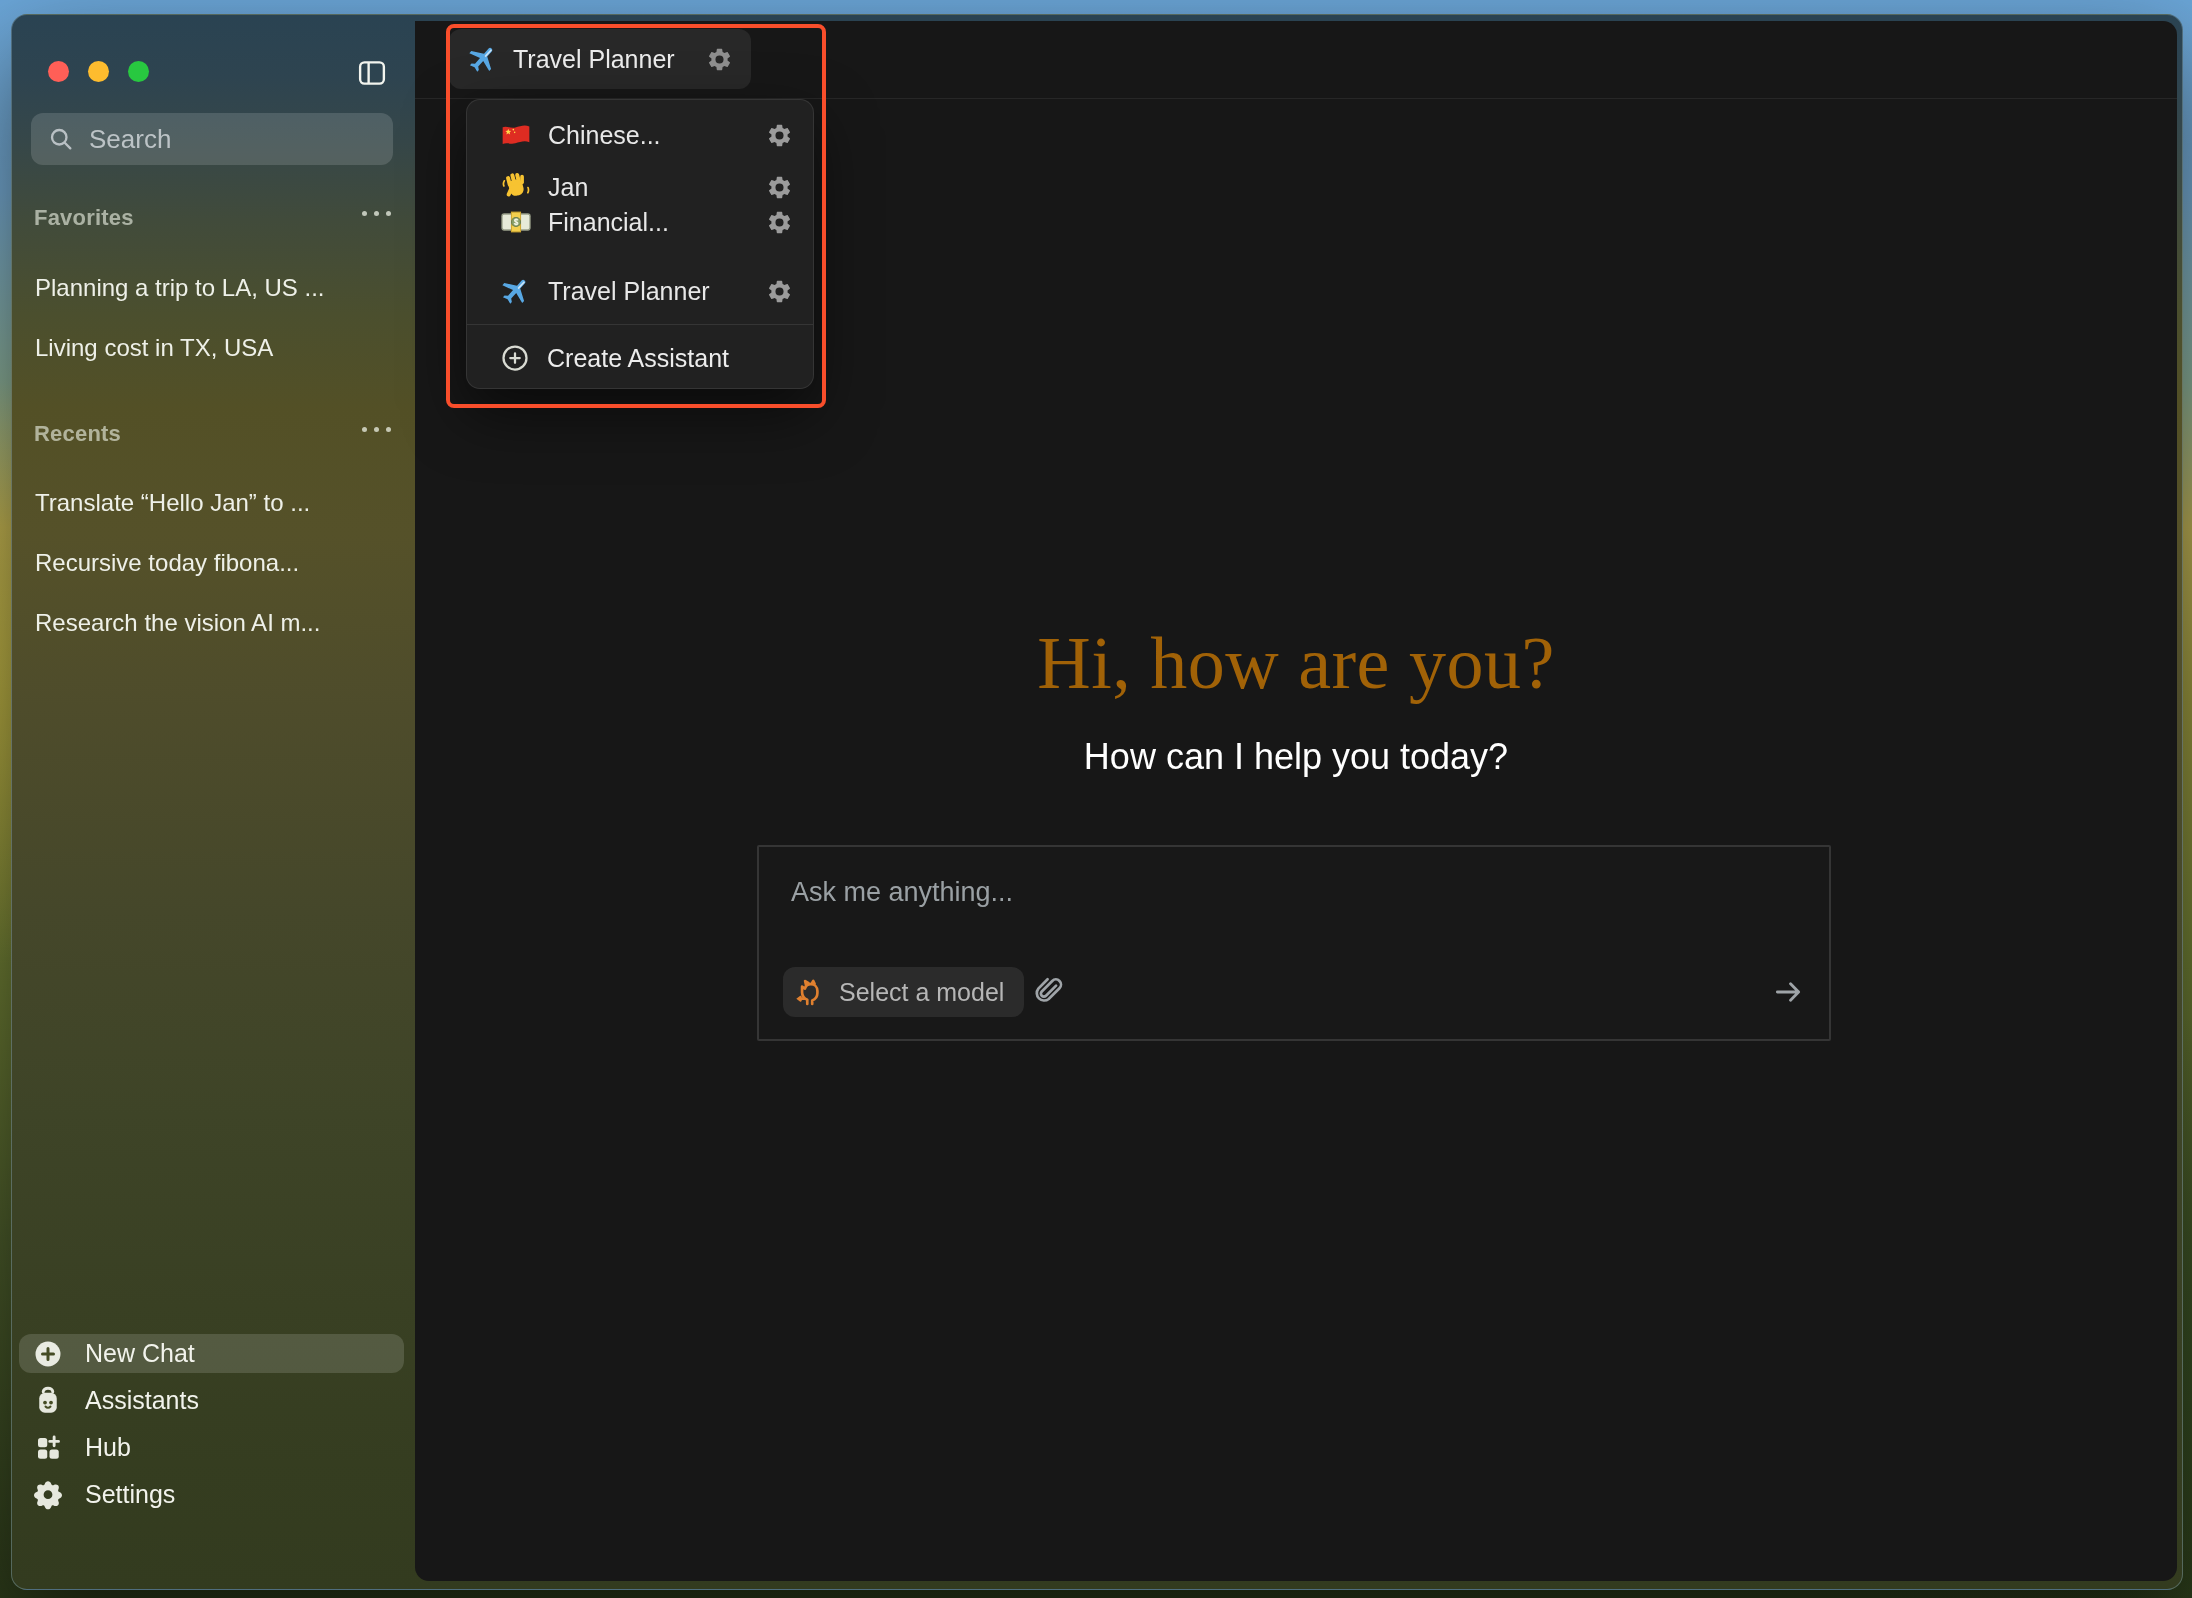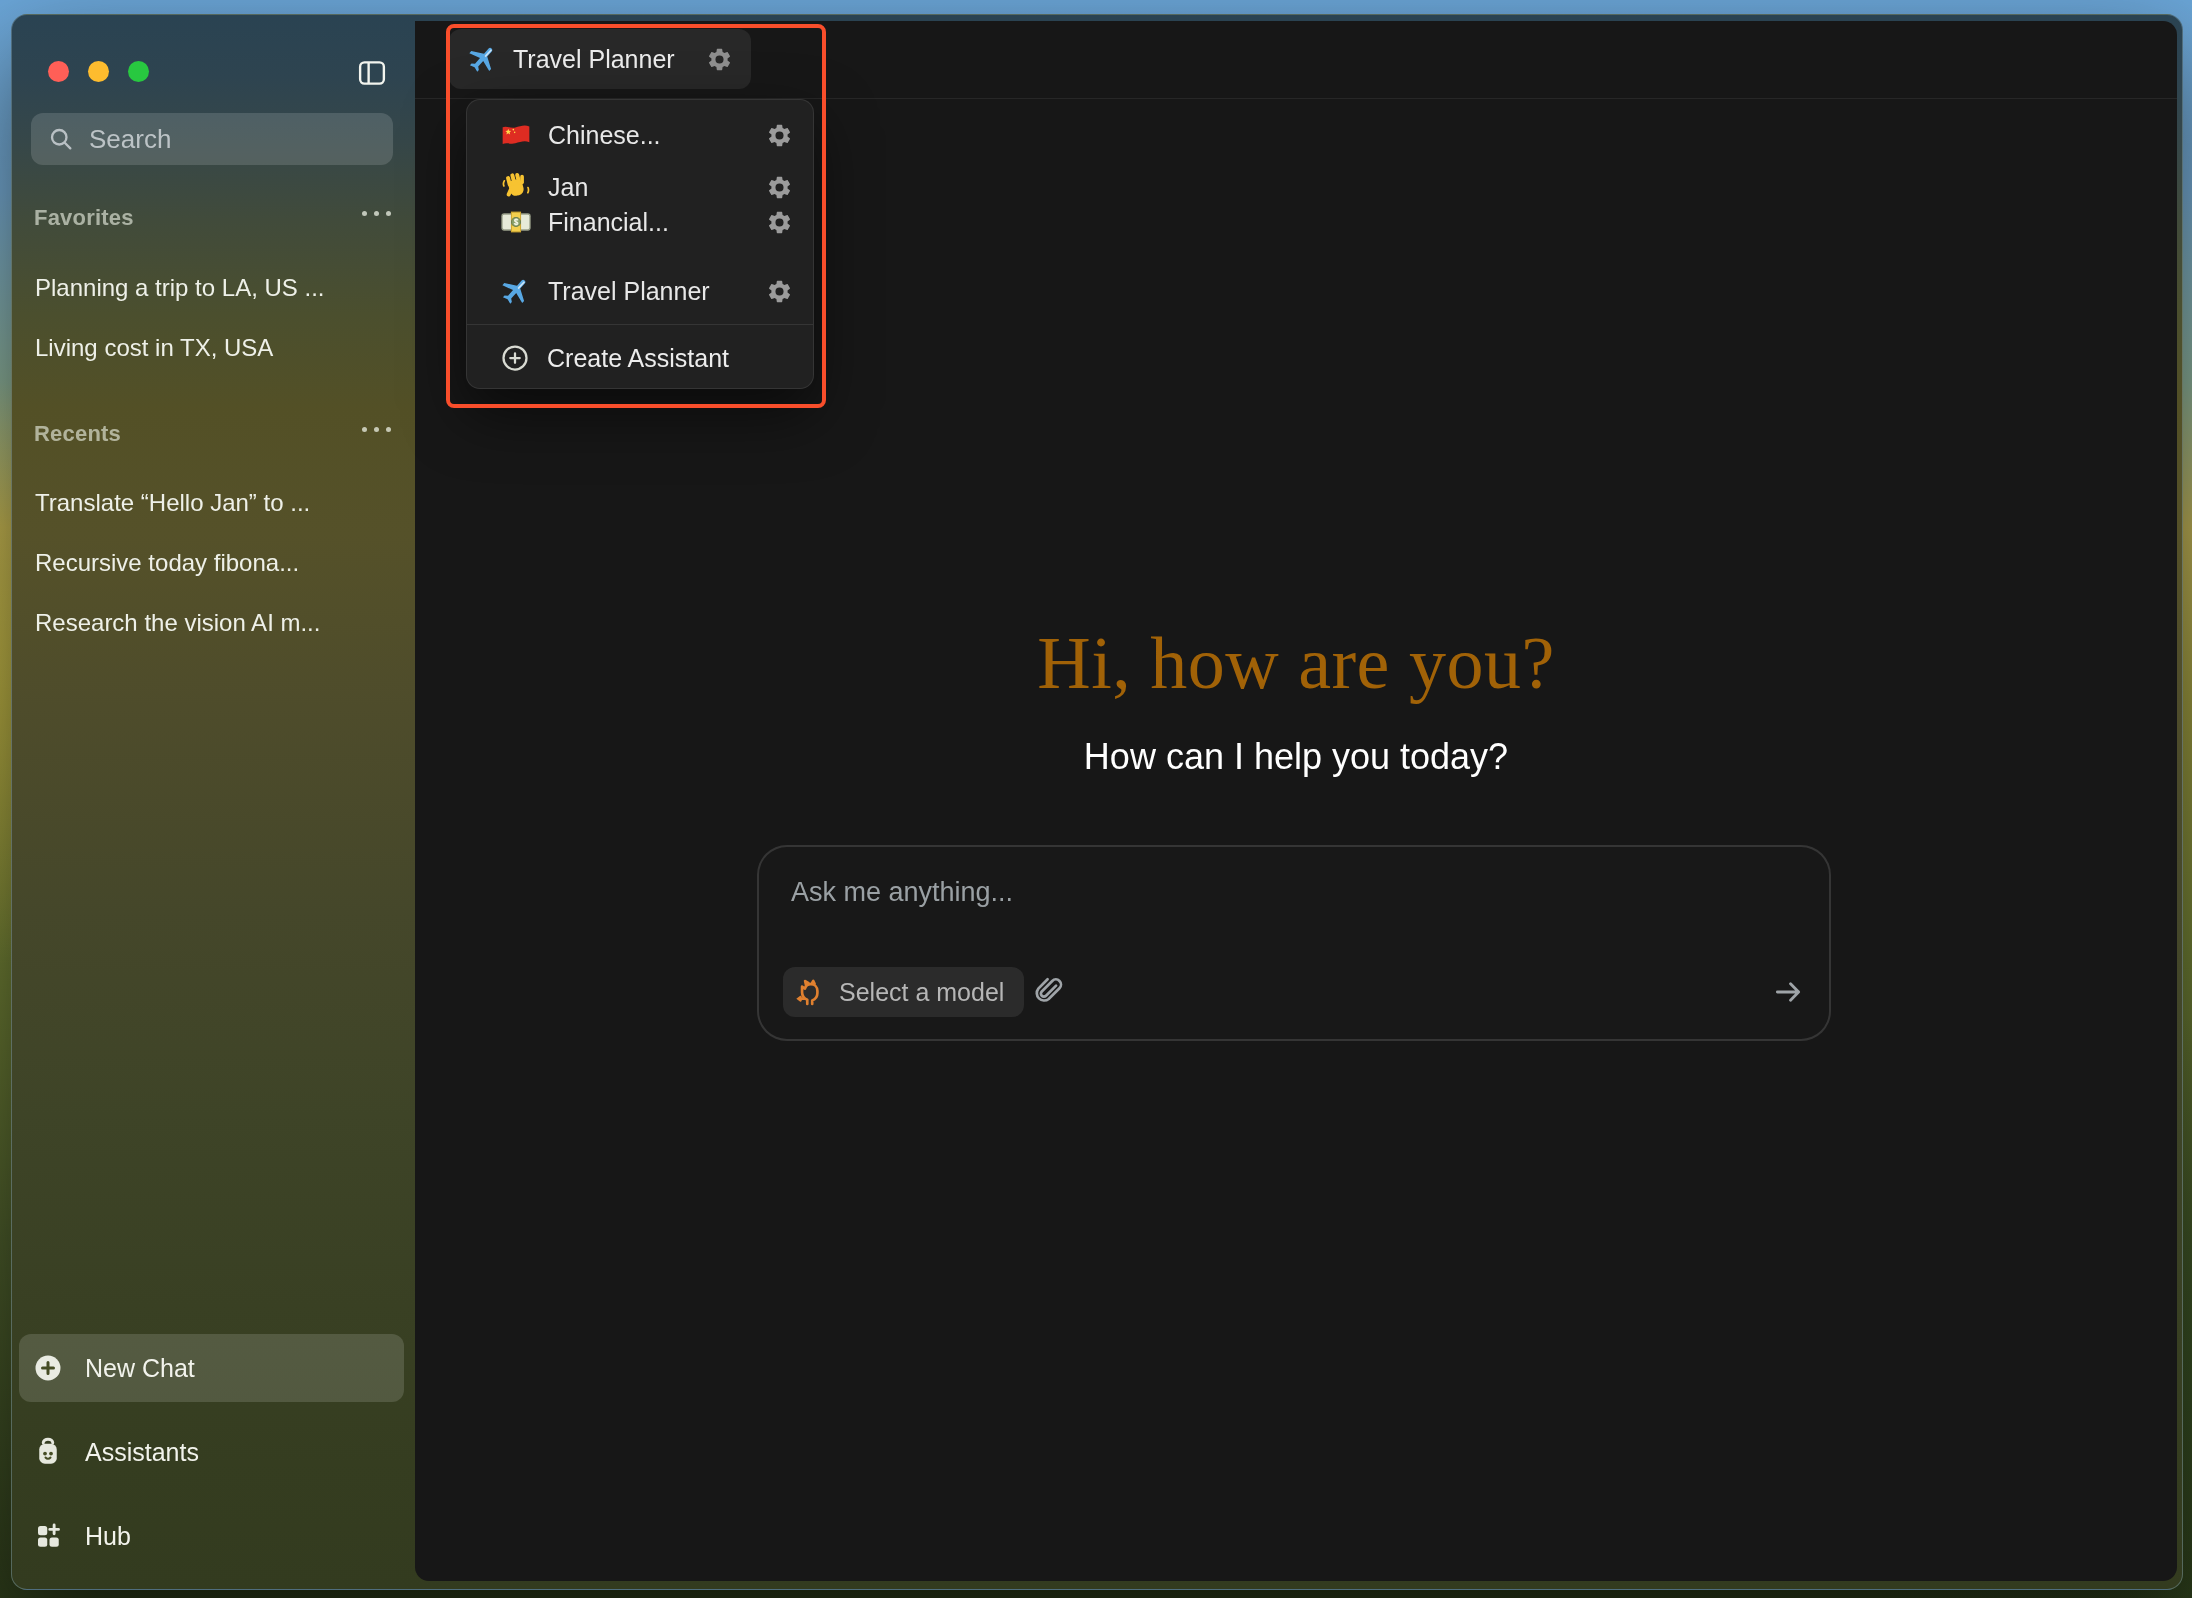--- a/index.html
+++ b/index.html
@@ -42,21 +42,21 @@
   .section-head .lbl { color:rgba(236,240,228,.62); font-size:22px; font-weight:700; letter-spacing:.2px; }
   .dots { display:flex; gap:7px; padding:6px 2px; cursor:pointer; }
   .dots i { width:5px; height:5px; border-radius:50%; background:rgba(236,240,228,.75); display:block; }
   .side-item {
     position:absolute; left:10px; right:10px; height:46px; border-radius:10px;
     display:flex; align-items:center; padding:0 13px;
     color:#eef0e8; font-size:24px; white-space:nowrap; cursor:pointer;
   }
   .bottom-nav { position:absolute; left:7px; width:385px; top:1319px; }
   .nav-row {
-    height:68px; margin-bottom:16px; border-radius:12px;
+    height:39px; margin-bottom:8px; border-radius:12px;
     display:flex; align-items:center; gap:22px; padding:12px 14px;
     color:#f2f3ec; font-size:25px; cursor:pointer;
   }
   .nav-row.active { background:rgba(255,255,255,.14); }
   .nav-ic { width:30px; height:30px; flex:0 0 30px; }
   
   .main {
     position:absolute; left:403px; top:6px; width:1762px; height:1560px;
     background:#171717; border-radius:0 14px 14px 14px;
   }
@@ -70,21 +70,21 @@
   .assist-btn .albl { color:#ececec; font-size:25px; flex:1; }
   .greeting { position:absolute; left:0; right:0; top:600px; text-align:center; }
   .greeting h1 {
     font-family:"Liberation Serif", serif; font-weight:400;
     color:#a16207; font-size:74px; letter-spacing:.5px;
   }
   .greeting p { margin-top:30px; color:#ffffff; font-size:36px; }
   
   .composer {
     position:absolute; left:342px; top:824px; width:1074px; height:196px;
-    border:2px solid rgba(255,255,255,.13); border-radius:30px; background:#181818;
+    border:2px solid rgba(255,255,255,.13); border-radius:2px; background:#181818;
     cursor:text;
   }
   .composer .ph { position:absolute; left:32px; top:30px; color:#9aa0a4; font-size:27px; }
   .composer-row { position:absolute; left:24px; right:24px; bottom:22px; height:50px;
     display:flex; align-items:center; gap:8px; }
   .model-btn {
     height:50px; padding:0 20px 0 12px; background:#2b2b2b; border-radius:12px;
     display:flex; align-items:center; gap:12px; cursor:pointer;
   }
   .model-btn .mlbl { color:#b6b6b6; font-size:25px; }

